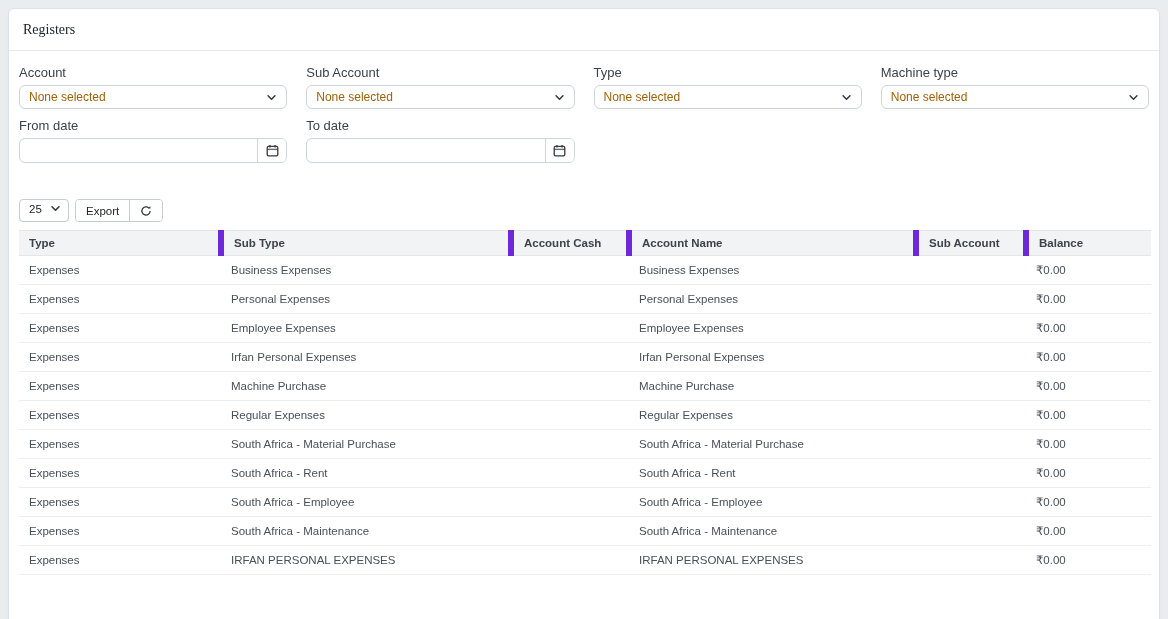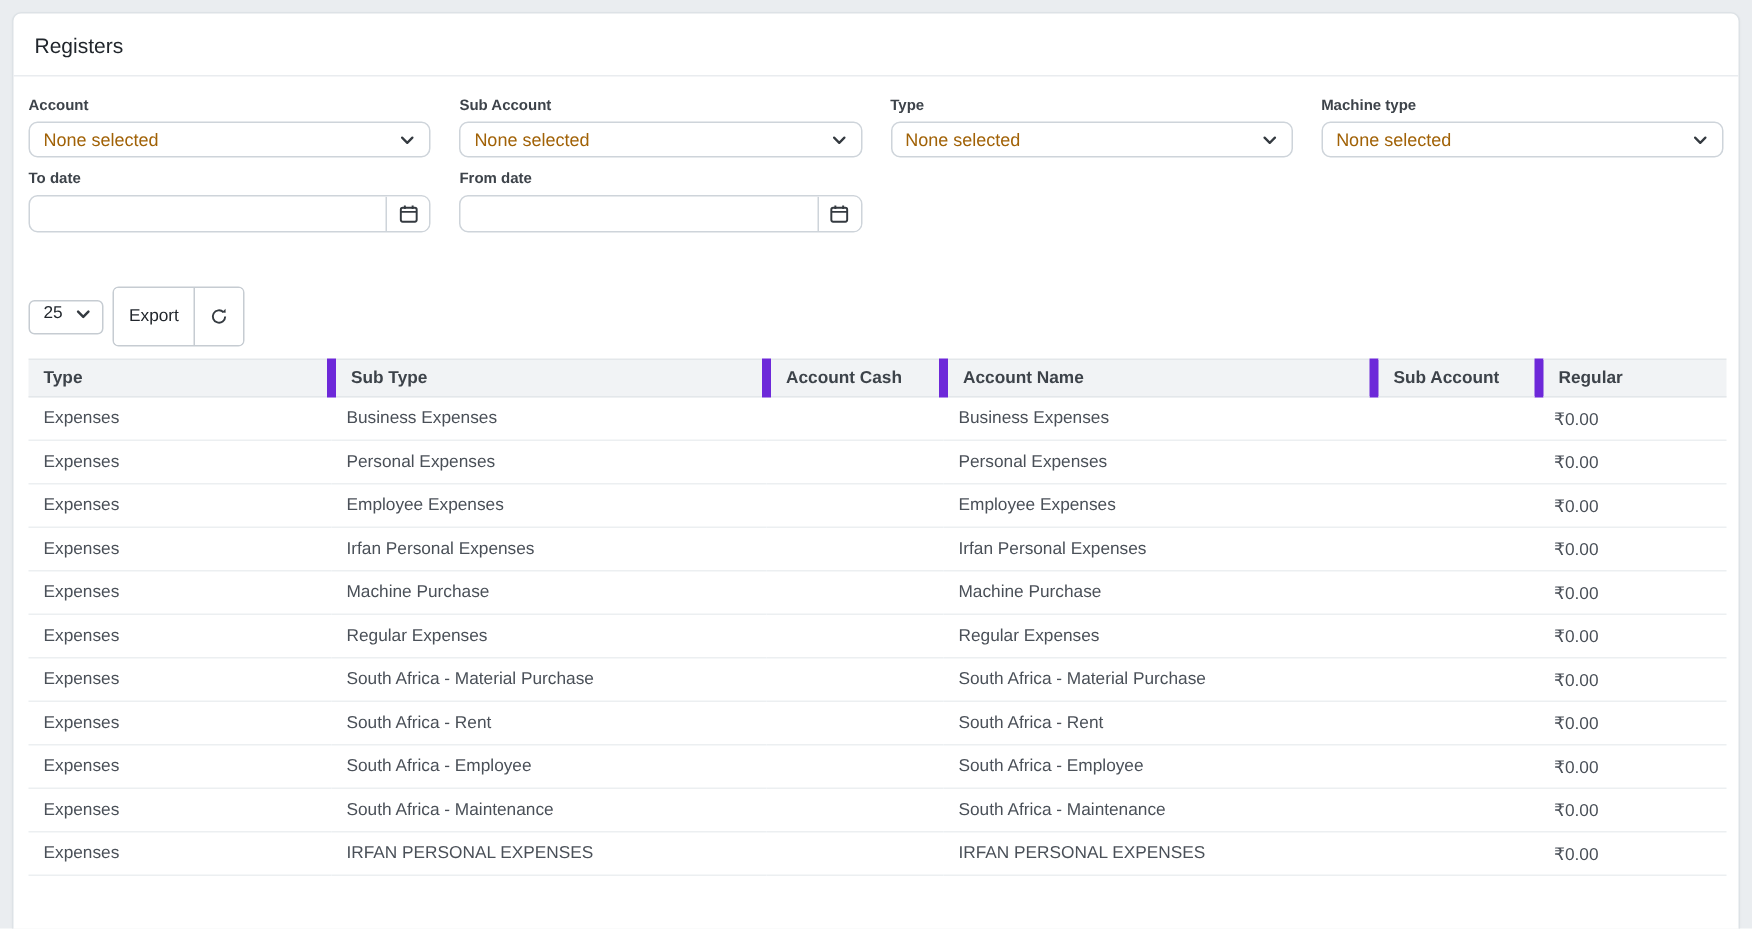--- a/index.html
+++ b/index.html
@@ -10,34 +10,34 @@
     color: #3d434a;
   }
   .card {
     margin: 8px;
     background: #ffffff;
     border: 1px solid #dde2e6;
     border-radius: 6px;
     min-height: 640px;
     box-shadow: 0 1px 2px rgba(0,0,0,.04);
   }
-  .card-header { padding: 13px 14px 12px 14px; border-bottom: 1px solid #e9ecef; }
+  .card-header { padding: 13px 14px 12px 14px; border-bottom: 1px solid #e9ecef; font-family: Liberation Serif, serif; }
   .card-title { font-size: 14px; font-weight: 500; color: #21262c; }
 
   .card-body { padding: 14px 10px 10px 10px; }
 
   
   .filters-grid {
     display: grid;
     grid-template-columns: repeat(4, 1fr);
     column-gap: 19px;
     row-gap: 9px;
   }
   .filter-field { display: flex; flex-direction: column; }
-  .filter-label { font-size: 10px; font-weight: 700; color: #3d434a; margin-bottom: 5px; }
+  .filter-label { font-size: 13px; font-weight: 400; color: #3d434a; margin-bottom: 5px; }
   .control {
     height: 24px;
     border: 1px solid #ced4da;
     border-radius: 6px;
     background: #fff;
     display: flex;
     align-items: center;
     padding: 0 9px;
     font-size: 12px;
     cursor: pointer;
@@ -52,21 +52,21 @@
   }
   .filters-row2 { display: grid; grid-template-columns: repeat(4, 1fr); column-gap: 19px; margin-top: 9px; }
 
   
   .toolbar { margin-top: 36px; display: flex; align-items: center; }
   .pagesize {
     height: 23px; border: 1px solid #c6ccd2; border-radius: 4px; background: #fff;
     display: flex; align-items: center; padding: 0 7px 4px 9px; font-size: 11.5px; color: #21262c;
     cursor: pointer; margin-right: 6px; min-width: 50px; justify-content: space-between;
   }
-  .btn-group { display: flex; height: 40px; border: 1px solid #c6ccd2; border-radius: 4px; background: #fff; overflow: hidden; }
+  .btn-group { display: flex; height: 23px; border: 1px solid #c6ccd2; border-radius: 4px; background: #fff; overflow: hidden; }
   .btn { border: 0; background: #fff; font-size: 11.5px; color: #21262c; padding: 0 10px; cursor: pointer;
          font-family: inherit; display: flex; align-items: center; }
   .btn + .btn { border-left: 1px solid #c6ccd2; }
 
   
   table { width: 100%; border-collapse: collapse; table-layout: fixed; margin-top: 8px; }
   th {
     background: #f1f3f5;
     font-size: 11.5px; font-weight: 700; color: #3d434a;
     text-align: left; padding: 6px 10px;
@@ -129,35 +129,35 @@
           <span class="placeholder">None selected</span>
           <svg class="chev" viewBox="0 0 16 16">
               <path d="M3 5.5 8 10.5 13 5.5" fill="none" stroke="#343a40" stroke-width="2.2" stroke-linecap="round" stroke-linejoin="round"></path>
             </svg>
         </div>
       </div>
     </div>
 
     <div class="filters-row2">
       <div class="filter-field">
-        <div class="filter-label">To date</div>
+        <div class="filter-label">From date</div>
         <div class="date-group">
           <input class="date-input" value="" style="">
           <button class="date-btn">
             <svg width="13" height="13" viewBox="0 0 16 16">
                 <rect x="1.5" y="3" width="13" height="11.5" rx="1.5" fill="none" stroke="#343a40" stroke-width="1.6"></rect>
                 <line x1="4.8" y1="1.2" x2="4.8" y2="4.2" stroke="#343a40" stroke-width="1.6"></line>
                 <line x1="11.2" y1="1.2" x2="11.2" y2="4.2" stroke="#343a40" stroke-width="1.6"></line>
                 <line x1="1.5" y1="6.4" x2="14.5" y2="6.4" stroke="#343a40" stroke-width="1.4"></line>
               </svg>
           </button>
         </div>
       </div>
       <div class="filter-field">
-        <div class="filter-label">From date</div>
+        <div class="filter-label">To date</div>
         <div class="date-group">
           <input class="date-input" value="" style="">
           <button class="date-btn">
             <svg width="13" height="13" viewBox="0 0 16 16">
                 <rect x="1.5" y="3" width="13" height="11.5" rx="1.5" fill="none" stroke="#343a40" stroke-width="1.6"></rect>
                 <line x1="4.8" y1="1.2" x2="4.8" y2="4.2" stroke="#343a40" stroke-width="1.6"></line>
                 <line x1="11.2" y1="1.2" x2="11.2" y2="4.2" stroke="#343a40" stroke-width="1.6"></line>
                 <line x1="1.5" y1="6.4" x2="14.5" y2="6.4" stroke="#343a40" stroke-width="1.4"></line>
               </svg>
           </button>
@@ -194,21 +194,21 @@
           <col class="c-subacct">
           <col class="c-bal">
       </colgroup>
       <thead>
         <tr>
           <th>Type</th>
           <th>Sub Type</th>
           <th>Account Cash</th>
           <th>Account Name</th>
           <th>Sub Account</th>
-          <th>Regular</th>
+          <th>Balance</th>
         </tr>
       </thead>
       <tbody id="table-body">
 
 
   <tr>
     <td>Expenses</td>
     <td>Business Expenses</td>
     <td></td>
     <td>Business Expenses</td>

